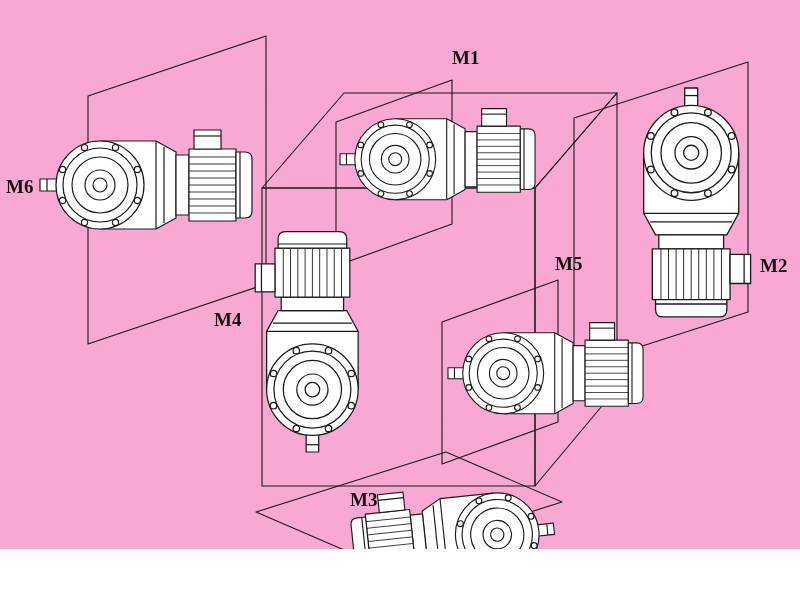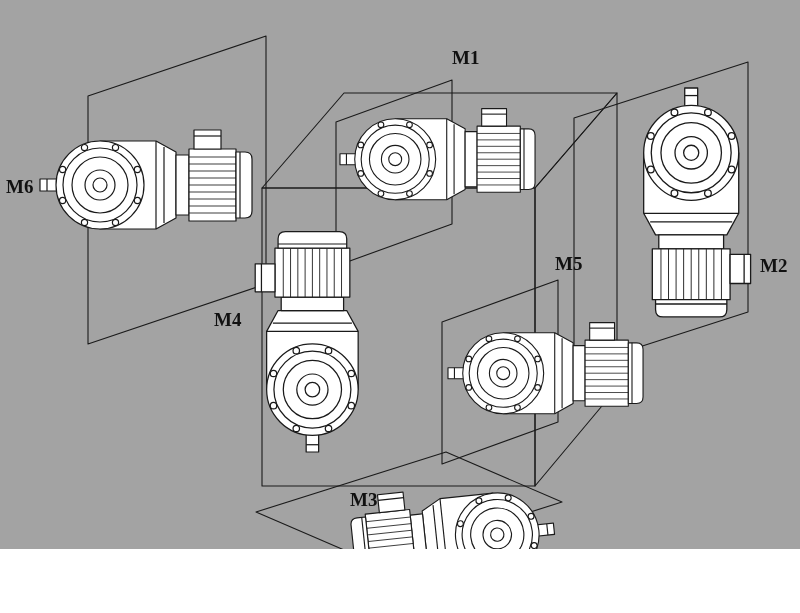--- a/index.html
+++ b/index.html
@@ -1,16 +1,16 @@
 <!DOCTYPE html>
 <html><head>
 <meta charset="utf-8">
 <style>
   html,body{margin:0;padding:0;background:#fff;}
-  .stage{position:relative;width:800px;height:549px;background:#a3a3a3;overflow:hidden;
+  .stage{position:relative;width:800px;height:549px;background:#f9a8d4;overflow:hidden;
          font-family:"Liberation Sans",sans-serif;}
   svg{display:block;}
   .ink{stroke:#1a1a1a;fill:none;stroke-width:1.1;stroke-linejoin:round;}
   .lbl{font-family:"Liberation Serif",serif;font-weight:bold;font-size:19px;fill:#111;}
 </style>
 </head>
 <body>
 
 <div class="stage">
   <svg width="800" height="613" viewBox="0 0 800 613">

